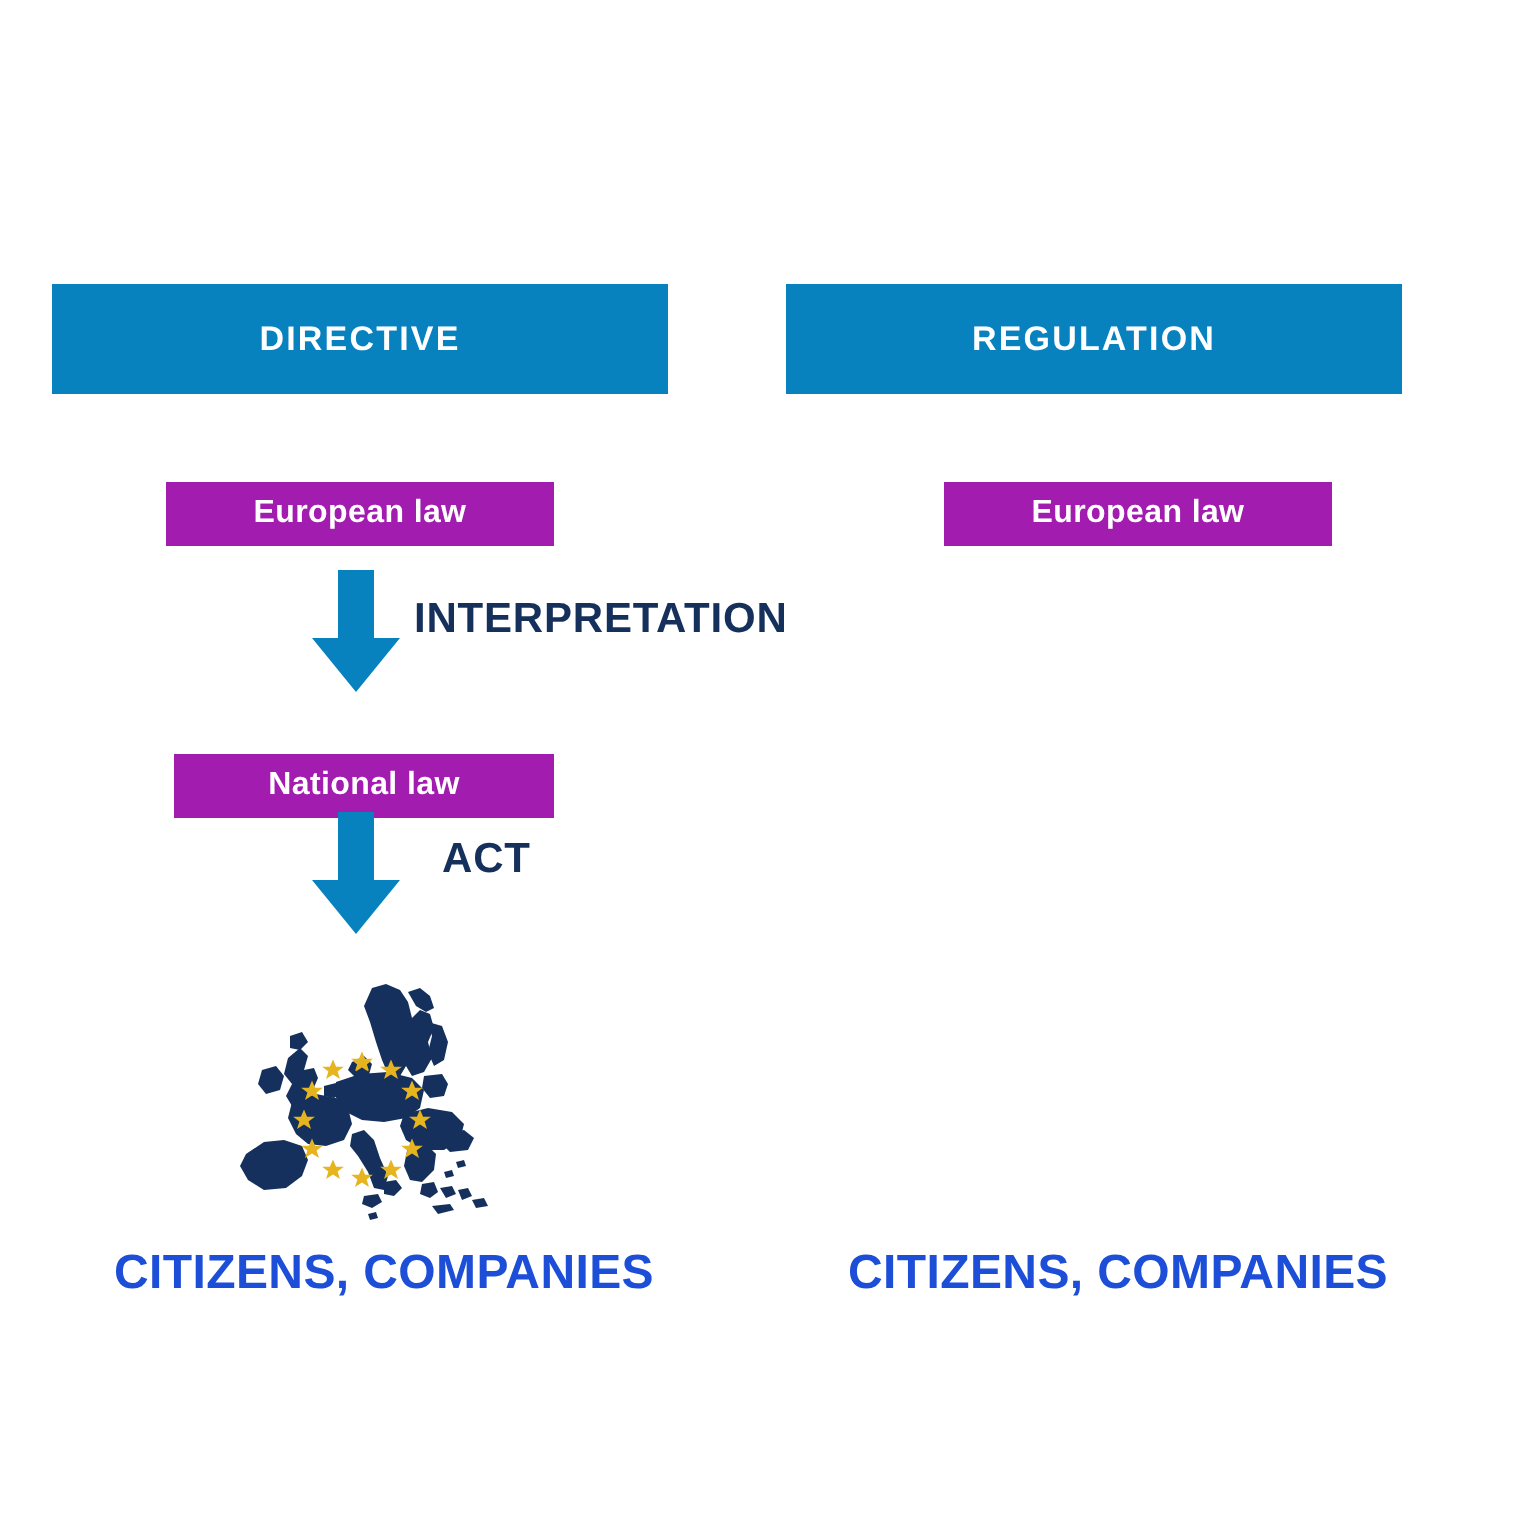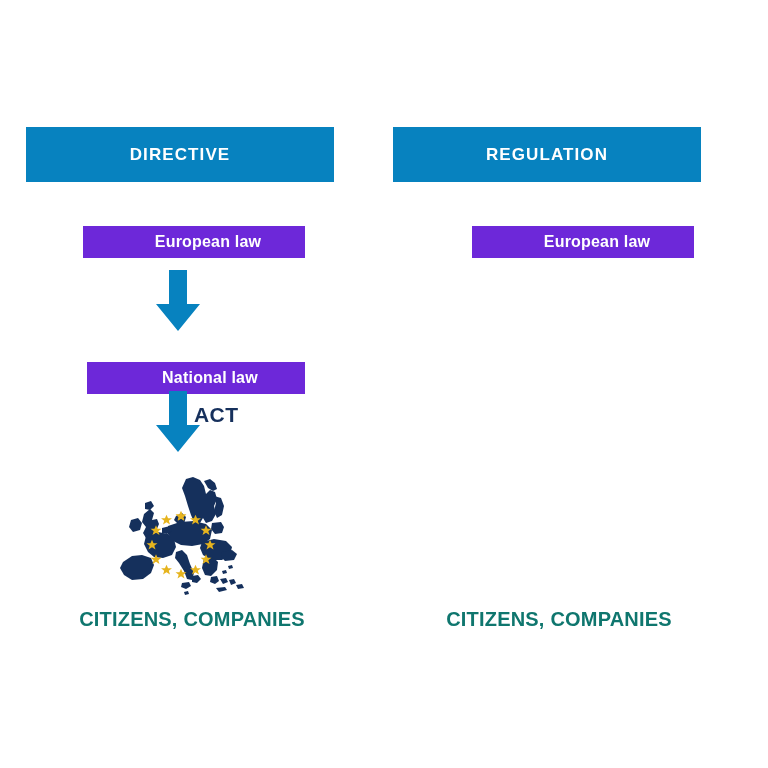--- a/index.html
+++ b/index.html
@@ -13,20 +13,21 @@
     font-family: "Liberation Sans", sans-serif;
     overflow: hidden;
     position: relative;
   }
 
   #stage {
     position: relative;
     width: 768px;
     height: 712px;
     background: #ffffff;
+    margin-top: 15px;
   }
 
   .column {
     position: absolute;
     top: 0;
     width: 384px;
     height: 768px;
   }
   .column.left  { left: 0; }
   .column.right { left: 367px; }
@@ -46,25 +47,24 @@
   .header-box .label {
     color: #ffffff;
     font-size: 17px;
     font-weight: bold;
     letter-spacing: 1.1px;
   }
 
   
   .chip {
     position: absolute;
-    background: #6d28d9;
+    background: #a21caf;
     display: flex;
     align-items: center;
     justify-content: center;
-    padding-left: 28px;
   }
   .chip .label {
     color: #ffffff;
     font-size: 16px;
     font-weight: bold;
     letter-spacing: 0.2px;
   }
   .chip.euro-law {
     left: 83px;
     top: 226px;
@@ -100,21 +100,21 @@
     font-weight: bold;
     white-space: nowrap;
   }
   .arrow-label.interpretation {
     left: 207px;
     top: 283px;
     font-size: 21px;
     letter-spacing: 0.4px;
   }
   .arrow-label.act-left {
-    left: 194px;
+    left: 221px;
     top: 403px;
     font-size: 21px;
     letter-spacing: 0.4px;
   }
 
   
   .map {
     position: absolute;
     top: 476px;
     left: 118px;
@@ -123,22 +123,22 @@
   }
   .map svg { display: block; }
 
   
   .caption {
     position: absolute;
     top: 608px;
     left: 0;
     width: 384px;
     text-align: center;
-    color: #0f766e;
-    font-size: 20px;
+    color: #1d4ed8;
+    font-size: 24px;
     font-weight: bold;
     letter-spacing: 0.2px;
   }
 </style>
 </head>
 <body>
 
 <div id="stage">
 
   <div class="column left">
@@ -149,20 +149,21 @@
 
     <div class="chip euro-law">
       <span class="label">European law</span>
     </div>
 
     <div class="arrow short-interp">
       <svg width="46" height="62" viewBox="0 0 46 62" xmlns="http://www.w3.org/2000/svg">
         <polygon points="14,0 32,0 32,34 45,34 23,61 1,34 14,34" fill="#0782bf"></polygon>
       </svg>
     </div>
+    <div class="arrow-label interpretation">INTERPRETATION</div>
 
     <div class="chip national-law">
       <span class="label">National law</span>
     </div>
 
     <div class="arrow short-act">
       <svg width="46" height="62" viewBox="0 0 46 62" xmlns="http://www.w3.org/2000/svg">
         <polygon points="14,0 32,0 32,34 45,34 23,61 1,34 14,34" fill="#0782bf"></polygon>
       </svg>
     </div>

